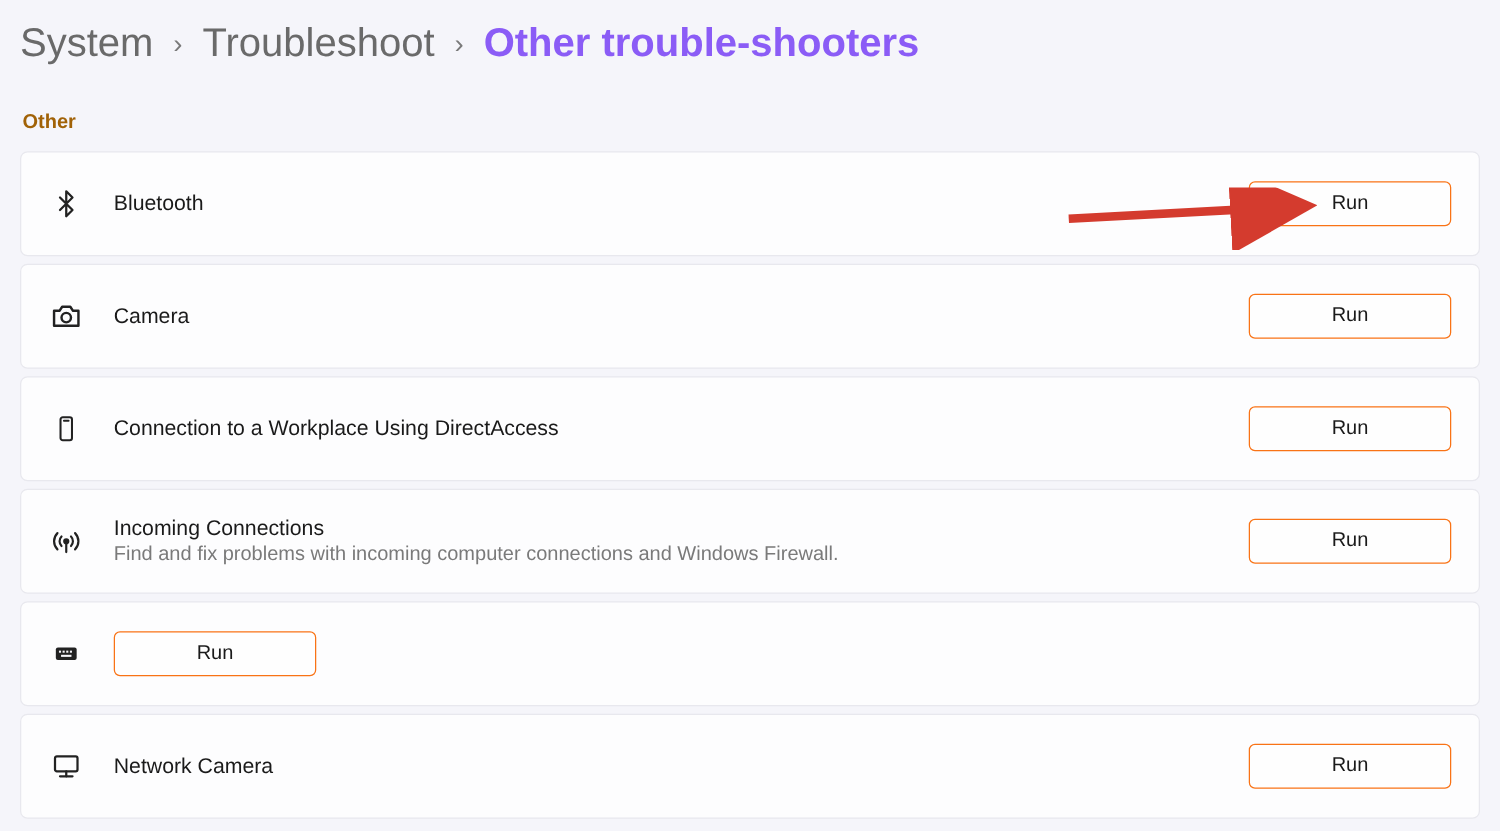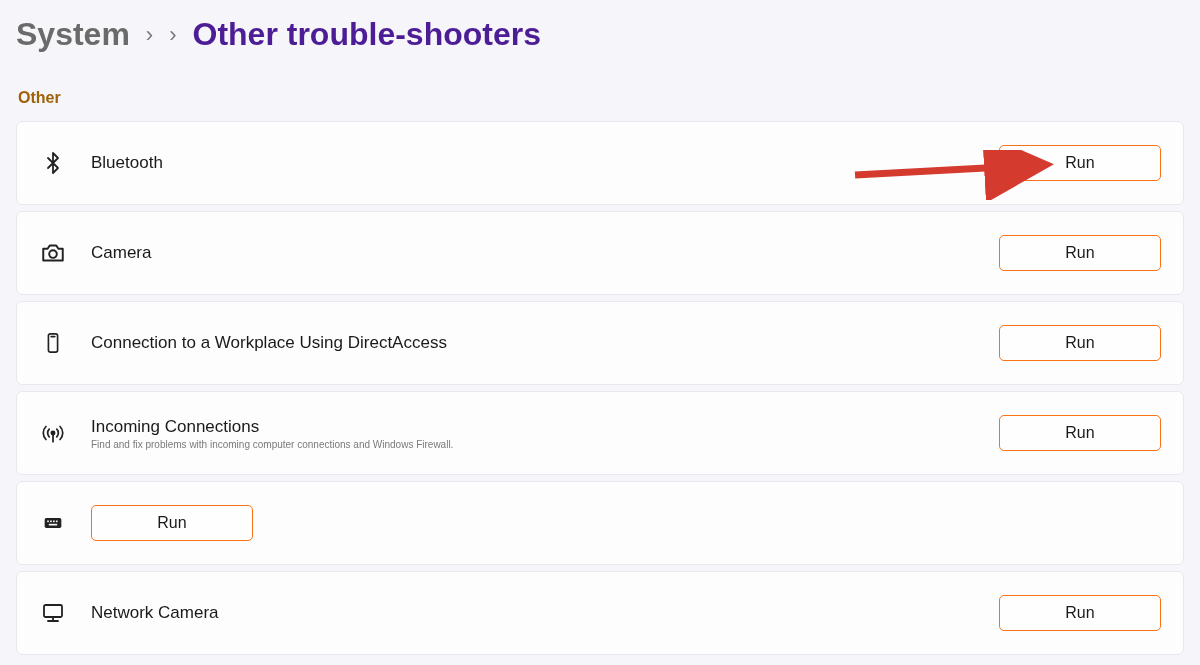--- a/index.html
+++ b/index.html
@@ -16,32 +16,32 @@
       color: #1a1a1a;
     }
     .breadcrumb {
       display: flex;
       align-items: center;
       gap: 16px;
       margin-bottom: 36px;
     }
     .breadcrumb-link {
       font-size: 32px;
-      font-weight: 700;
+      font-weight: 400;
       color: #6a6a6a;
       cursor: pointer;
     }
     .breadcrumb-sep {
       font-size: 22px;
       color: #7a7a7a;
     }
     .breadcrumb-current {
       font-size: 32px;
       font-weight: 700;
-      color: #4c1d95;
+      color: #8b5cf6;
     }
     .section-label {
       font-size: 16px;
       font-weight: 600;
       color: #a16207;
       margin-bottom: 14px;
       margin-left: 2px;
     }
     .card-list {
       display: flex;
@@ -71,21 +71,21 @@
       flex: 1;
       display: flex;
       flex-direction: column;
       gap: 2px;
     }
     .card-title {
       font-size: 17px;
       color: #1a1a1a;
     }
     .card-desc {
-      font-size: 10px;
+      font-size: 16px;
       color: #7a7a7a;
     }
     .run-btn {
       background: #fefefe;
       border: 1px solid #f97316;
       border-radius: 5px;
       padding: 8px 0;
       width: 162px;
       font-size: 16px;
       color: #1a1a1a;
@@ -99,20 +99,21 @@
       top: 150px;
       pointer-events: none;
     }
   </style>
 </head>
 <body>
 
 <div class="breadcrumb">
   <span class="breadcrumb-link">System</span>
   <span class="breadcrumb-sep">›</span>
+  <span class="breadcrumb-link">Troubleshoot</span>
   <span class="breadcrumb-sep">›</span>
   <span class="breadcrumb-current">Other trouble-shooters</span>
 </div>
 
 <div class="section-label">Other</div>
 
 <div class="card-list">
 
   <div class="card">
     <div class="card-icon">

